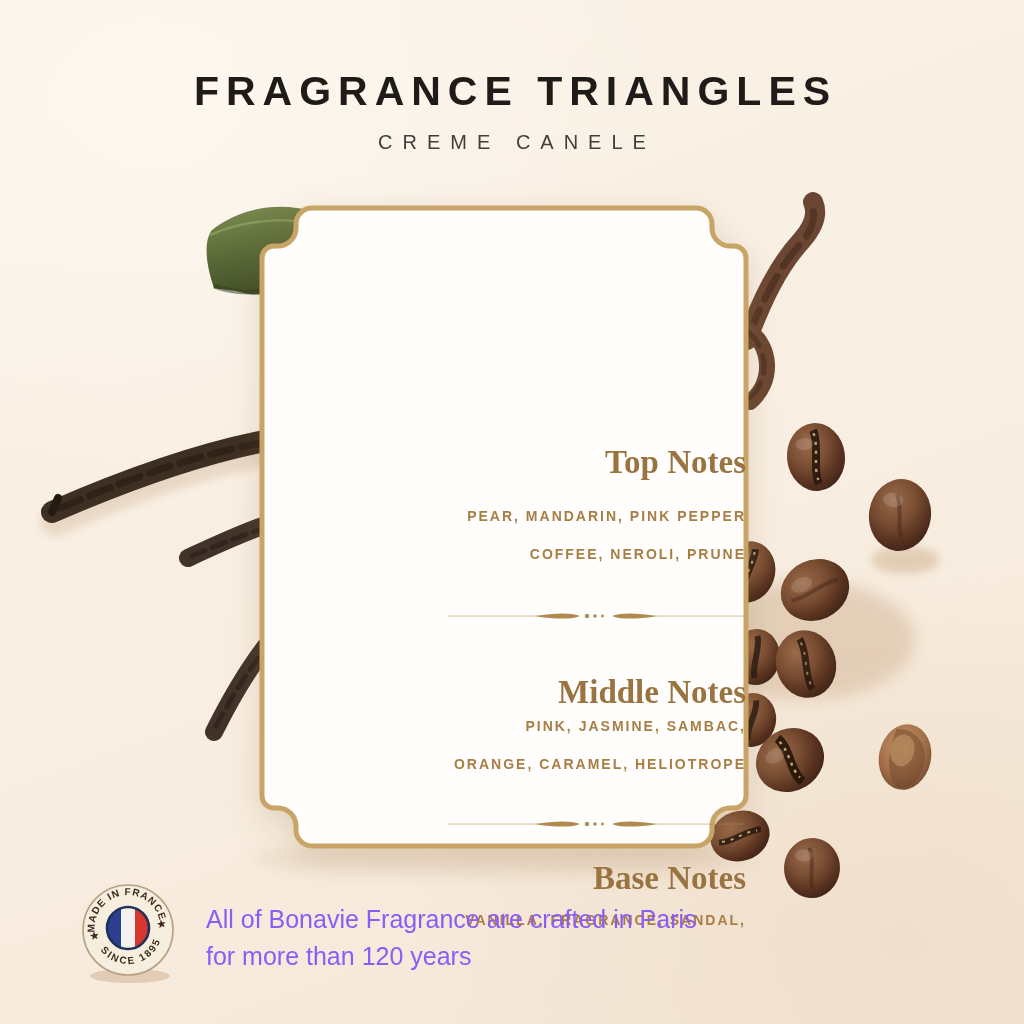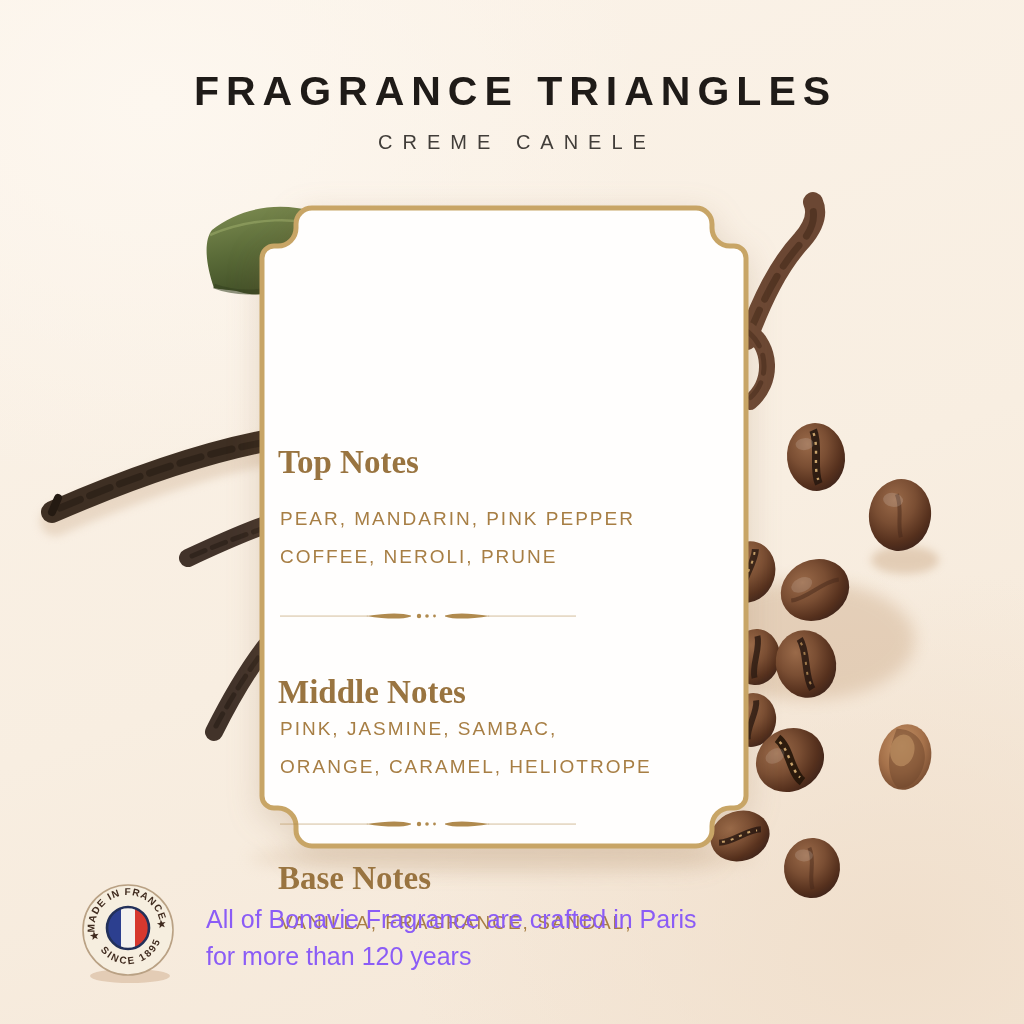--- a/index.html
+++ b/index.html
@@ -13,23 +13,23 @@
   .center{left:0;width:1024px;text-align:center;}
 
   .title{top:68px;font-size:41px;font-weight:700;letter-spacing:7px;text-indent:7px;color:#1f1b18;}
   .subtitle{top:131px;font-size:20px;font-weight:500;letter-spacing:10px;text-indent:10px;color:#413d39;text-align:center;}
 
   #bg-art,#card-svg{position:absolute;pointer-events:none;}
   #bg-art{left:0;top:0;}
   #card-svg{left:252px;top:198px;filter:drop-shadow(0 9px 16px rgba(140,100,60,.20));}
 
   .card-content{left:262px;top:208px;width:484px;height:640px;}
-  .card-content > div{position:absolute;left:16px;width:100%;text-align:left;}
+  .card-content > div{position:absolute;left:0;width:100%;text-align:right;}
   .sec-heading{font-family:"Liberation Serif",serif;font-weight:700;font-size:33px;color:#997440;}
-  .sec-line{font-size:19px;font-weight:400;letter-spacing:2px;text-indent:2px;color:#a77e44;}
+  .sec-line{font-size:14px;font-weight:700;letter-spacing:2px;text-indent:2px;color:#a77e44;}
   .h1p{top:236px;} .l1a{top:300px;} .l1b{top:338px;}
   .div1{top:398px;} 
   .h2p{top:446px;margin-top:20px;} .l2a{top:510px;} .l2b{top:548px;}
   .div2{top:606px;}
   .h3p{top:652px;} .l3a{top:704px;} .l3b{top:742px;}
 
   .footer{left:206px;top:901px;width:560px;font-size:25px;line-height:37px;font-weight:500;color:#8b5cf6;text-align:left;}
   #badge-svg{position:absolute;left:70px;top:872px;pointer-events:none;}
 </style>
 </head>

